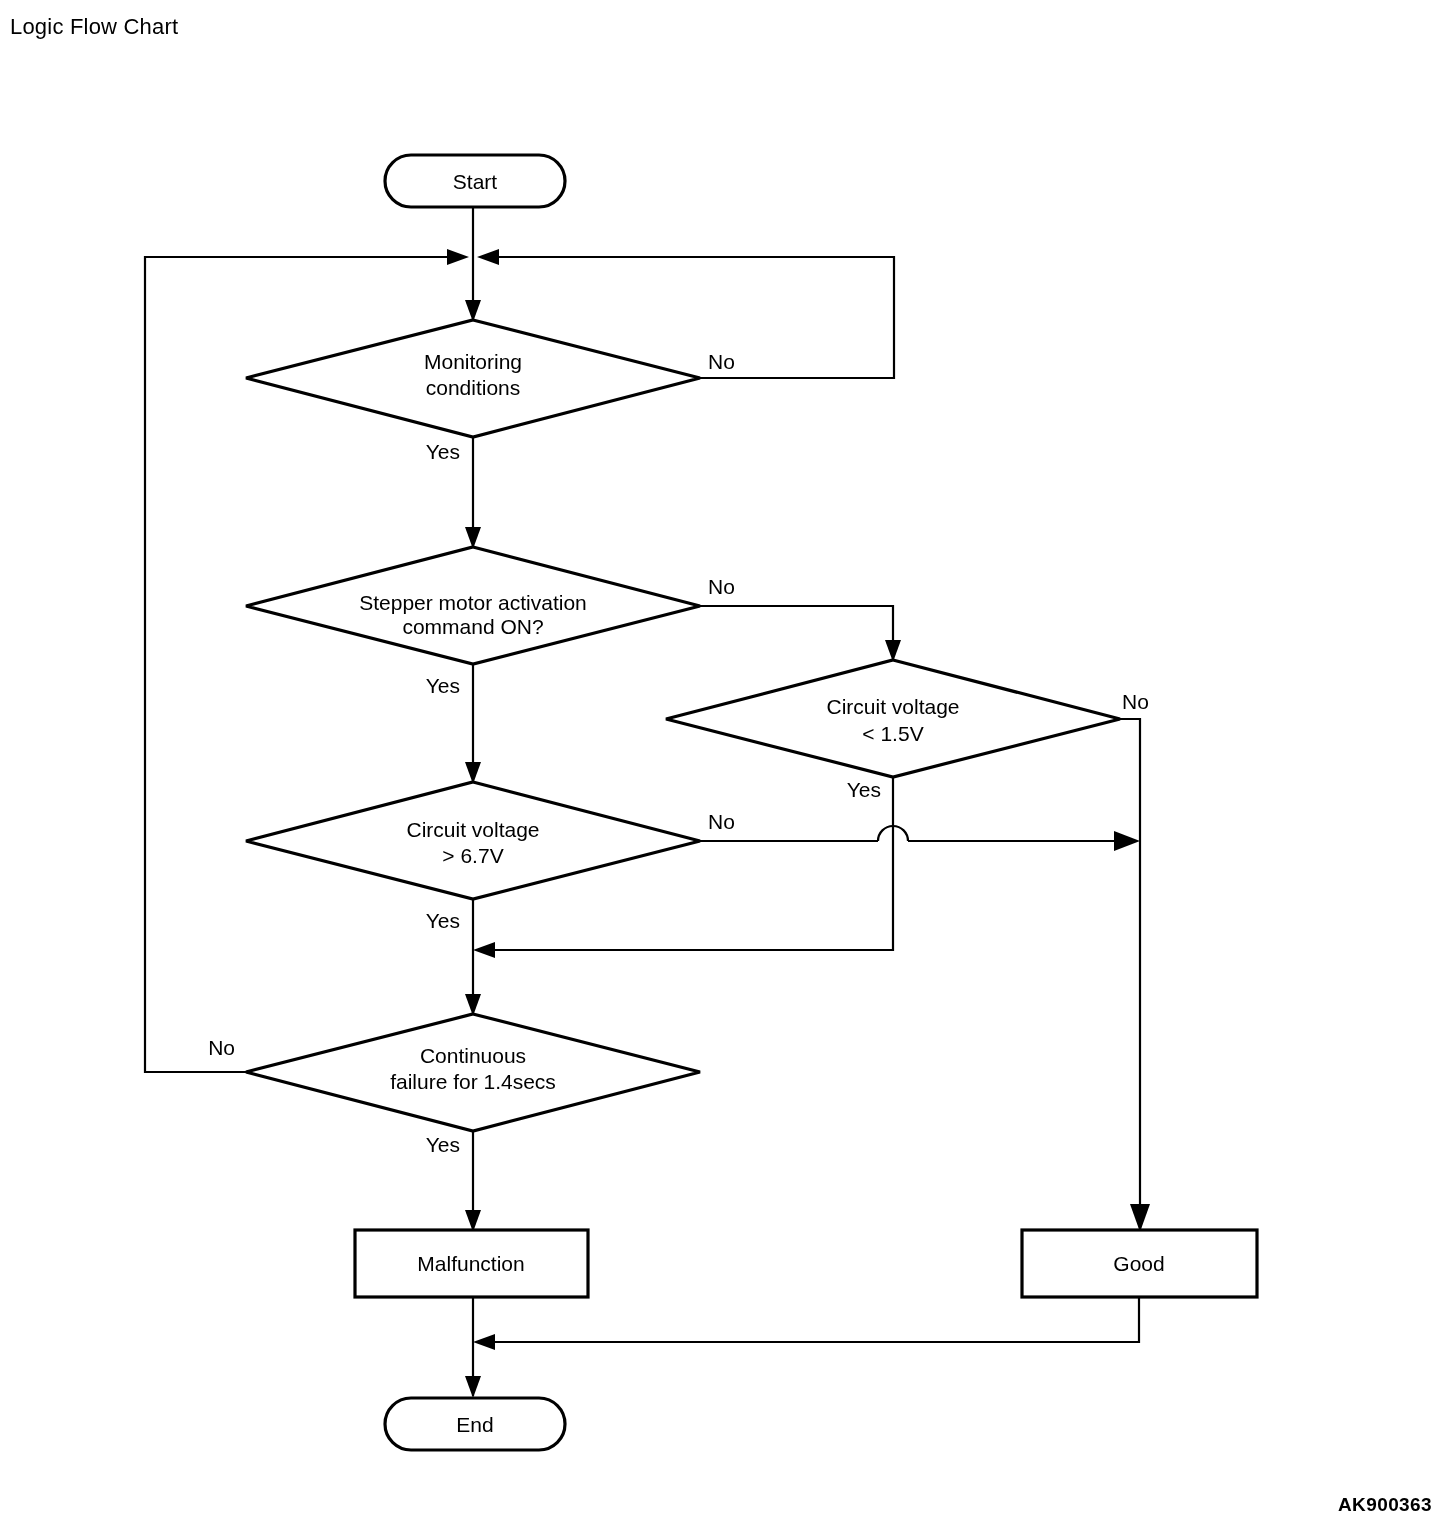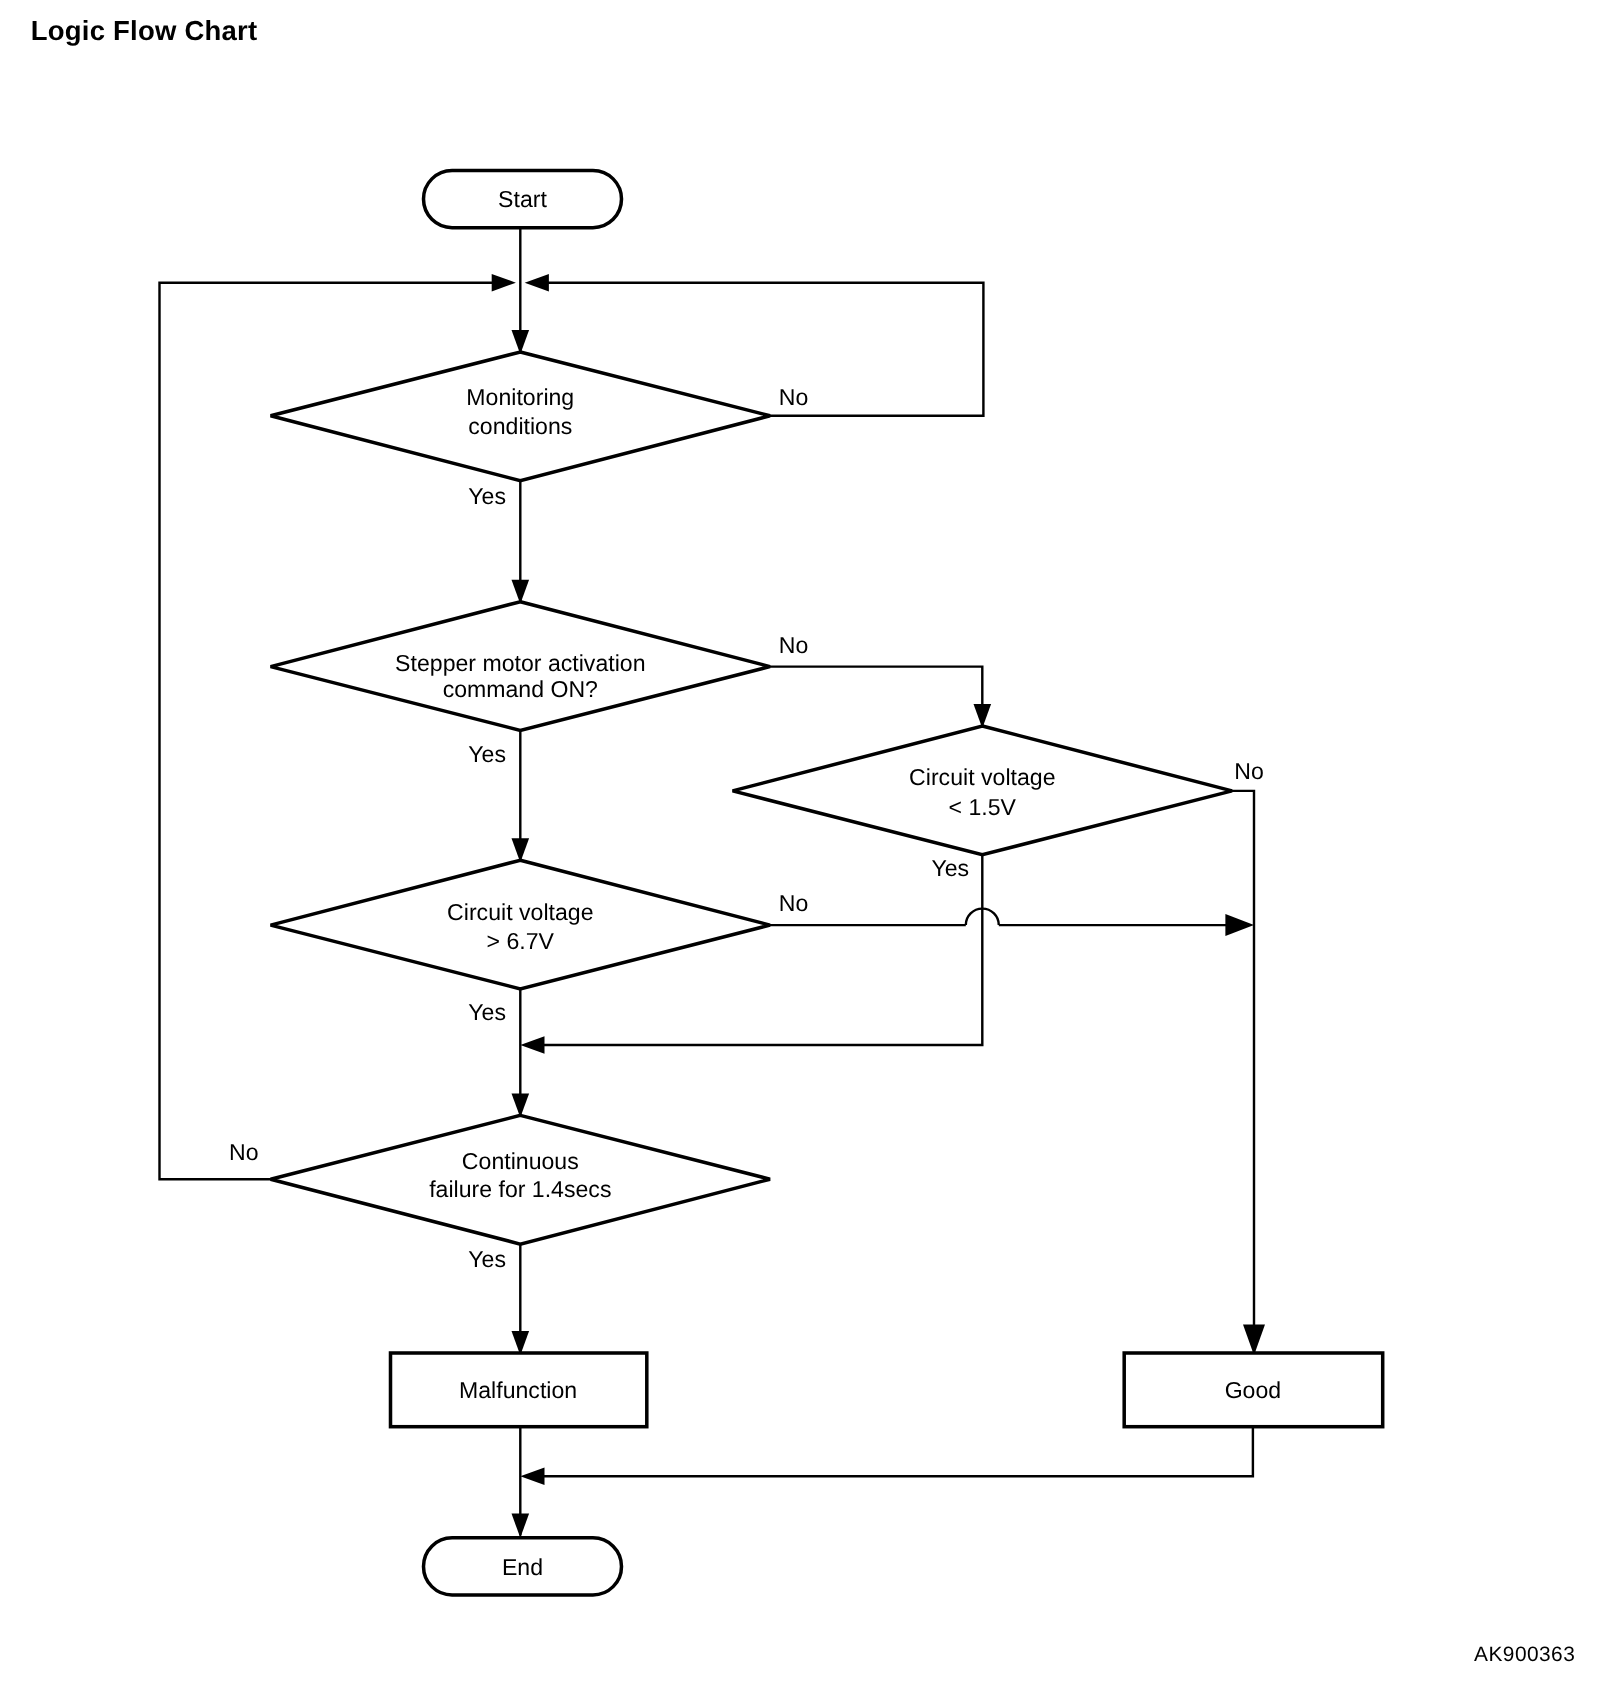--- a/index.html
+++ b/index.html
@@ -13,33 +13,33 @@
   }
   #page {
     position: relative;
     width: 1456px;
     height: 1534px;
     background: #ffffff;
     overflow: hidden;
   }
   #title {
     position: absolute;
-    left: 28px;
+    left: 10px;
     top: 14px;
-    font-size: 25px;
-    font-weight: bold;
+    font-size: 22px;
+    font-weight: normal;
     letter-spacing: 0.2px;
     white-space: nowrap;
   }
   #watermark {
     position: absolute;
     right: 24px;
     bottom: 18px;
     font-size: 19px;
-    font-weight: normal;
+    font-weight: bold;
     letter-spacing: 0.4px;
     white-space: nowrap;
   }
   #flow-svg {
     position: absolute;
     left: 0;
     top: 0;
     width: 1456px;
     height: 1534px;
   }

